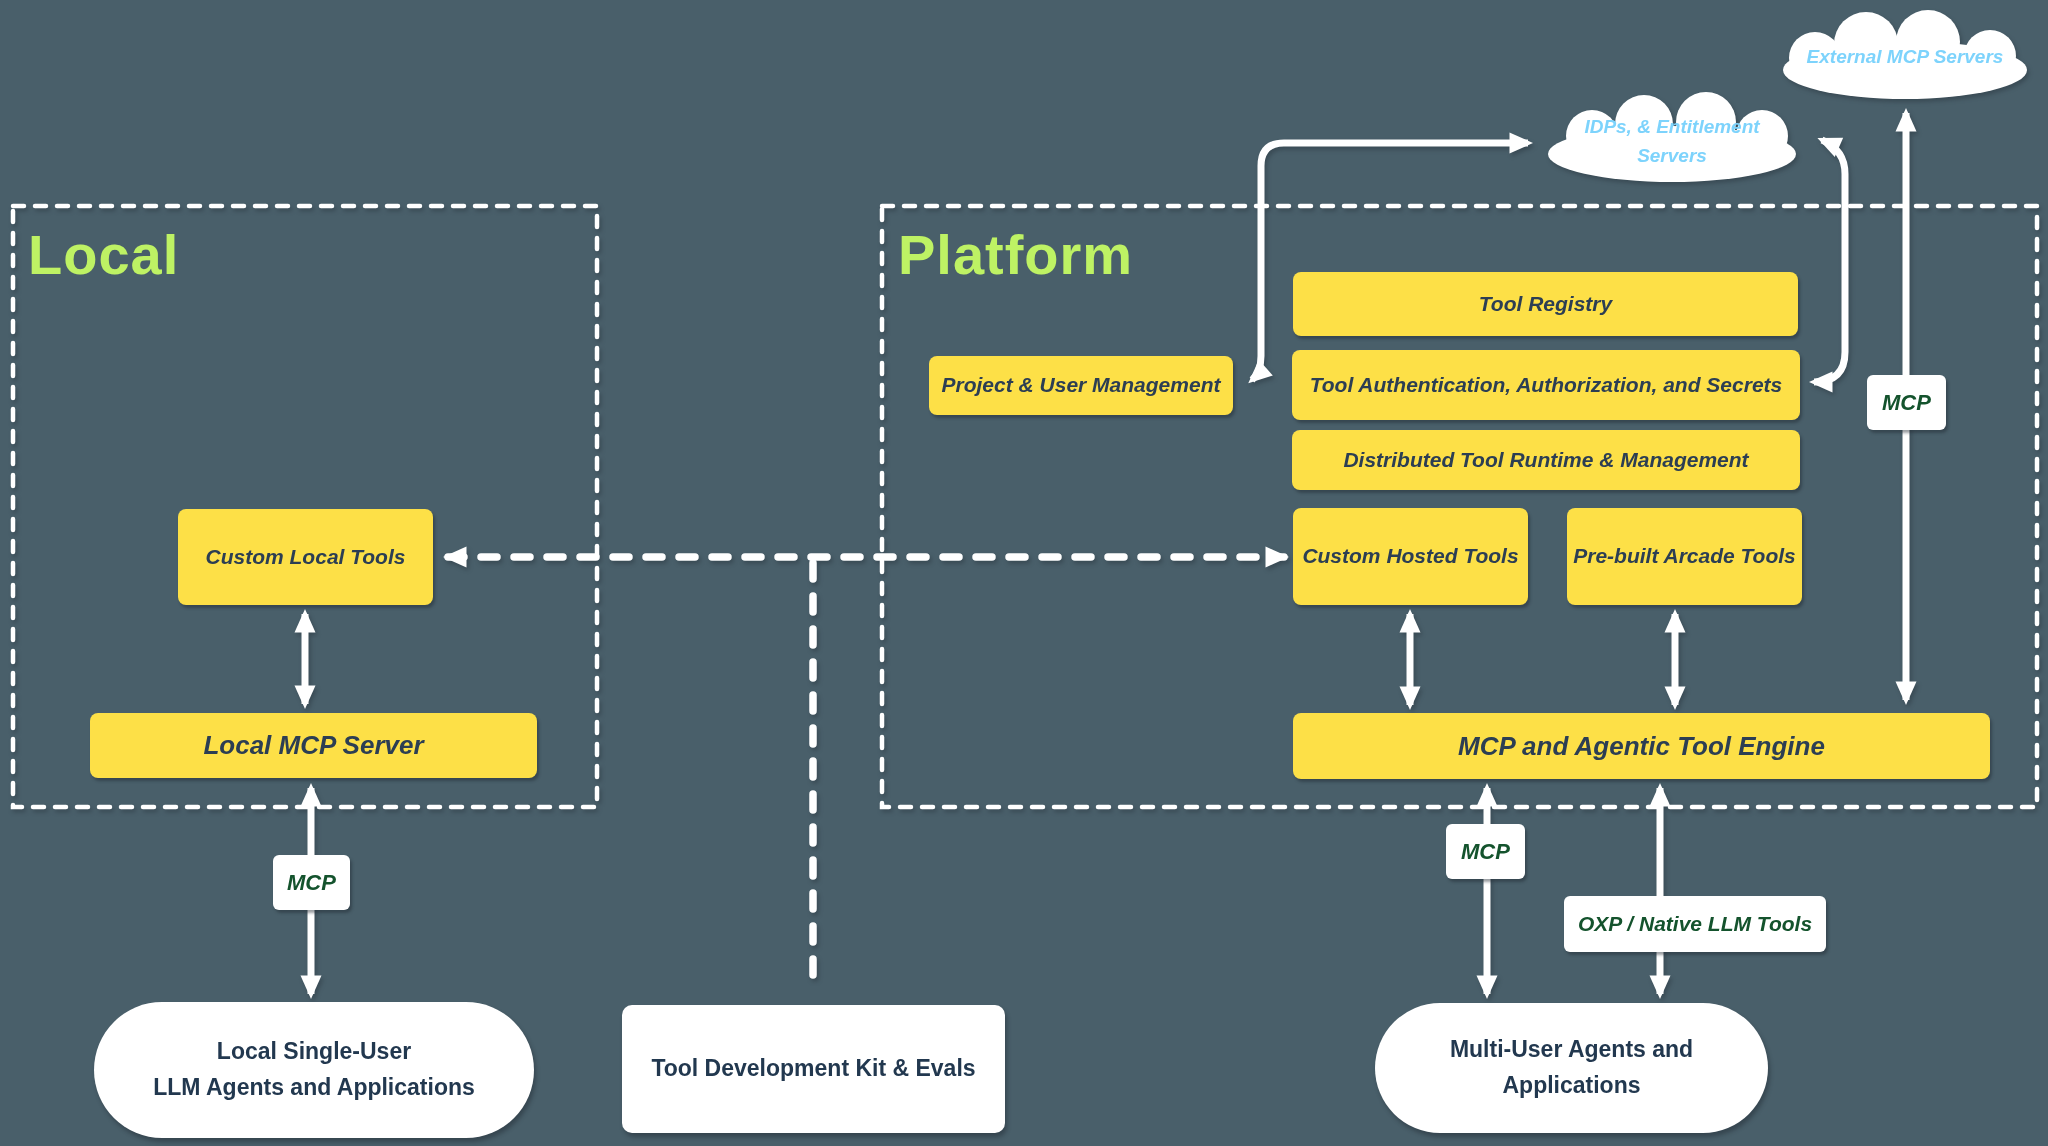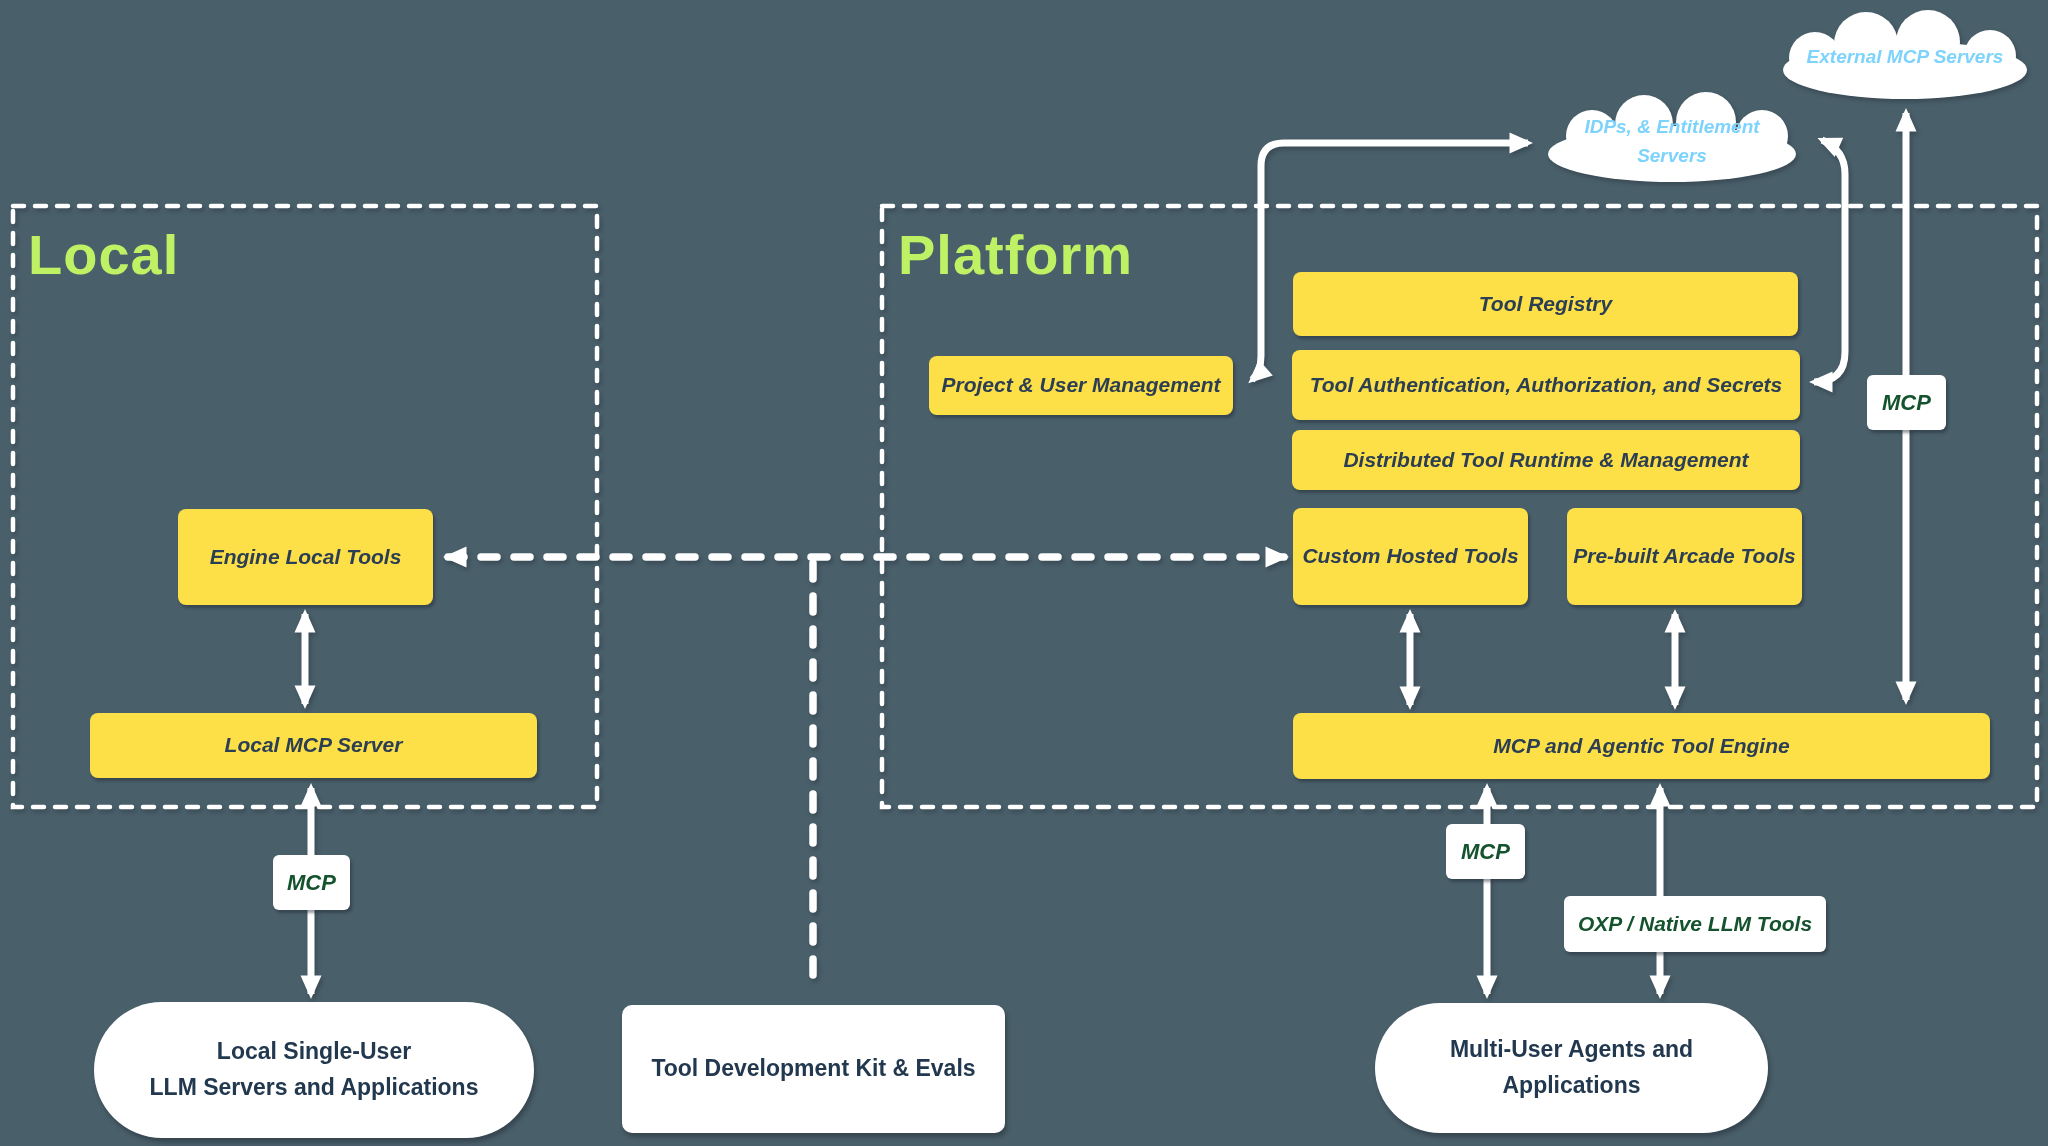--- a/index.html
+++ b/index.html
@@ -14,21 +14,21 @@
   .region-title{
     position:absolute;color:#bef264;font-size:56px;font-weight:700;
     letter-spacing:1px;white-space:nowrap;
   }
   .node{
     position:absolute;background:#fde047;border-radius:8px;
     box-shadow:2px 3px 3px rgba(30,41,49,0.45);
     display:flex;align-items:center;justify-content:center;text-align:center;
     color:#2C3E53;font-weight:600;font-size:21px;line-height:1.25;font-style:italic;
   }
-  .node.big{font-size:21px;text-align:center;}
+  .node.big{font-size:26px;text-align:center;}
   .plabel{
     position:absolute;background:#FFFFFF;border-radius:6px;
     box-shadow:2px 3px 3px rgba(30,41,49,0.45);
     display:flex;align-items:center;justify-content:center;text-align:center;
     color:#14532d;font-weight:600;font-style:italic;font-size:22px;
   }
   .endpoint{
     position:absolute;background:#FFFFFF;
     box-shadow:2px 4px 4px rgba(30,41,49,0.45);
     display:flex;flex-direction:column;align-items:center;justify-content:center;
@@ -96,31 +96,31 @@
   </div>
 
   <div class="node" style="left:1293px;top:272px;width:505px;height:64px;">Tool Registry</div>
   <div class="node" style="left:1292px;top:350px;width:508px;height:70px;">Tool Authentication, Authorization, and Secrets</div>
   <div class="node" style="left:1292px;top:430px;width:508px;height:60px;">Distributed Tool Runtime &amp; Management</div>
   <div class="node" style="left:929px;top:356px;width:304px;height:59px;">Project &amp; User Management</div>
   <div class="node" style="left:1293px;top:508px;width:235px;height:97px;">Custom Hosted Tools</div>
   <div class="node" style="left:1567px;top:508px;width:235px;height:97px;">Pre-built Arcade Tools</div>
   <div class="node big" style="left:1293px;top:713px;width:697px;height:66px;">MCP and Agentic Tool Engine</div>
 
-  <div class="node" style="left:178px;top:509px;width:255px;height:96px;">Engine Local Tools</div>
+  <div class="node" style="left:178px;top:509px;width:255px;height:96px;">Custom Local Tools</div>
   <div class="node big" style="left:90px;top:713px;width:447px;height:65px;">Local MCP Server</div>
 
   <div class="plabel" style="left:273px;top:855px;width:77px;height:55px;">MCP</div>
   <div class="plabel" style="left:1446px;top:824px;width:79px;height:55px;">MCP</div>
   <div class="plabel" style="left:1867px;top:375px;width:79px;height:55px;">MCP</div>
   <div class="plabel" style="left:1564px;top:896px;width:262px;height:56px;font-size:21px;">OXP / Native LLM Tools</div>
 
   <div class="endpoint pill" style="left:94px;top:1002px;width:440px;height:136px;">
     <span>Local Single-User</span>
-    <span>LLM Servers and Applications</span>
+    <span>LLM Agents and Applications</span>
   </div>
   <div class="endpoint rect" style="left:622px;top:1005px;width:383px;height:128px;">
     <span>Tool Development Kit &amp; Evals</span>
   </div>
   <div class="endpoint pill" style="left:1375px;top:1003px;width:393px;height:130px;border-radius:65px;">
     <span>Multi-User Agents and</span>
     <span>Applications</span>
   </div>
 
 </div>

